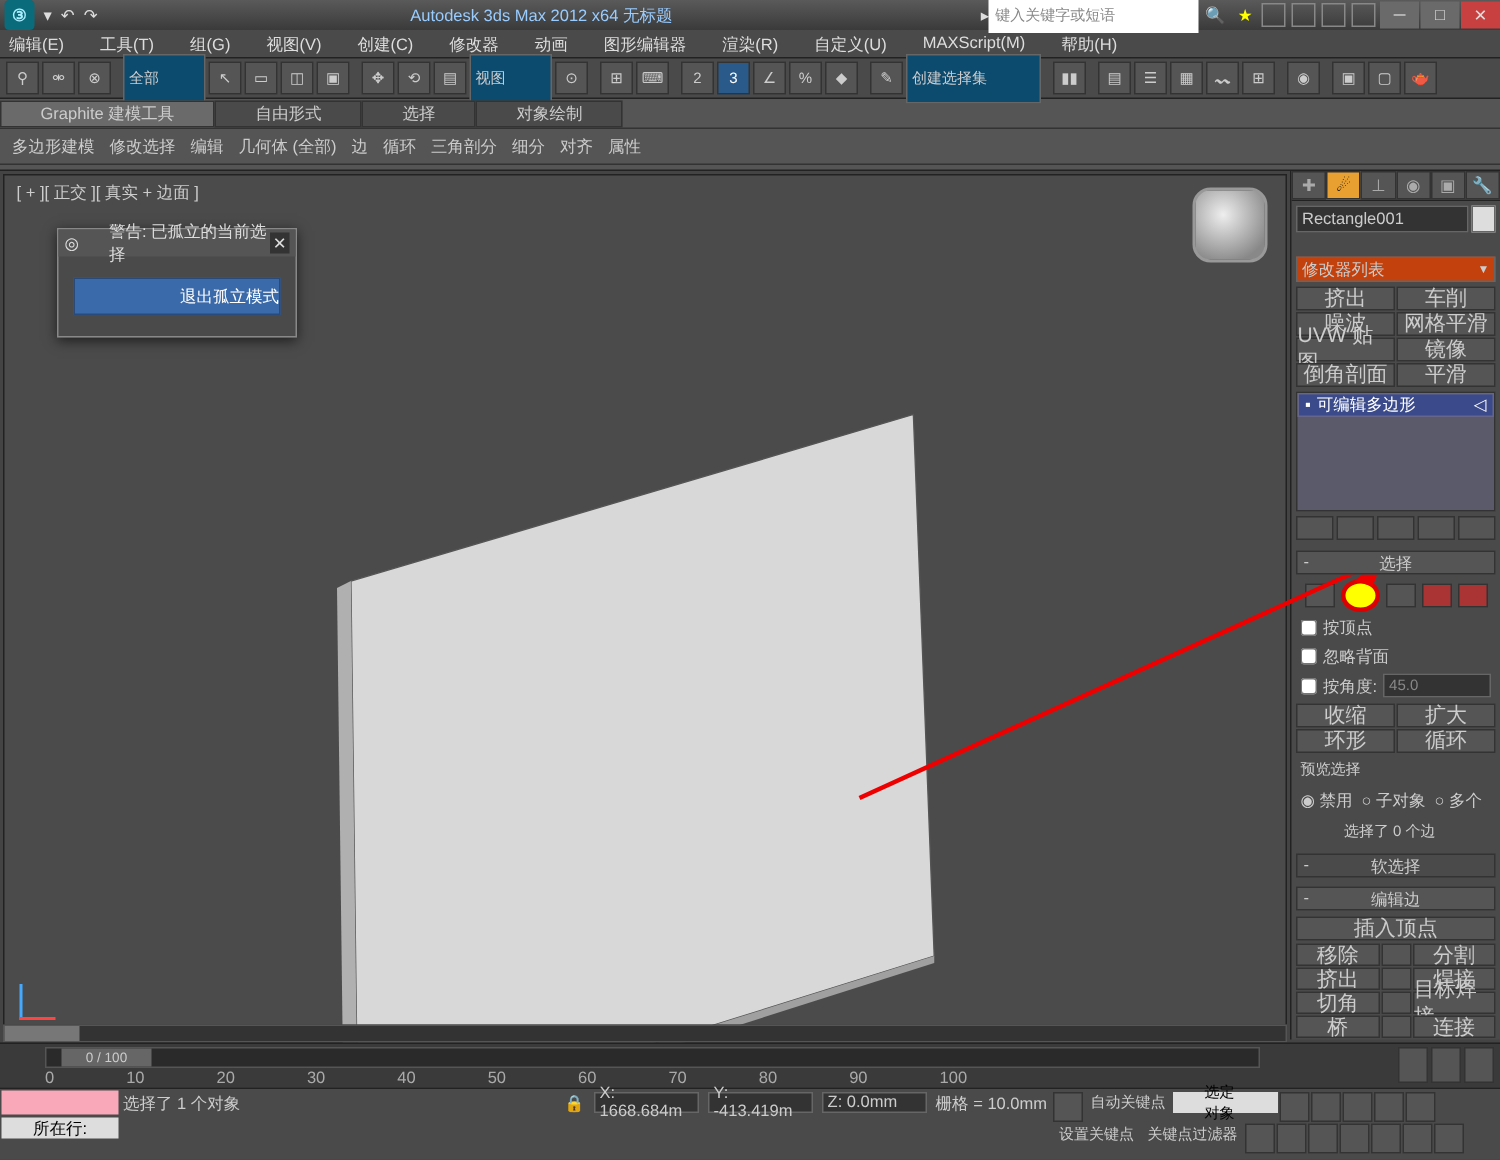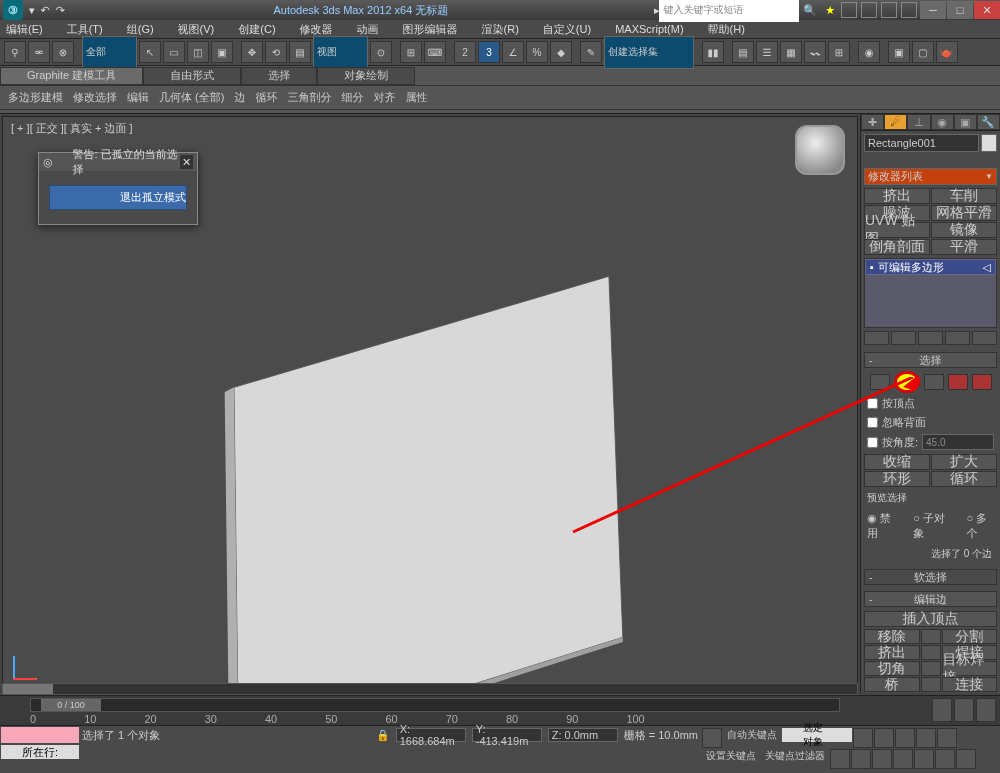--- a/index.html
+++ b/index.html
@@ -57,21 +57,21 @@
 .cmdpanel .rollhdr{height:16px;background:#555;border:1px solid #333;margin:4px 3px 2px;display:flex;align-items:center;justify-content:center;color:#ccc;position:relative;}
 .cmdpanel .rollhdr::before{content:"-";position:absolute;left:4px;}
 .cmdpanel .selrow{height:20px;display:flex;align-items:center;justify-content:center;gap:4px;margin:2px 3px;}
 .cmdpanel .selicon{width:20px;height:16px;background:#555;border:1px solid #333;}
 .cmdpanel .selicon.hl{background:#ff0;border:3px solid #d00;border-radius:50%;width:26px;height:22px;}
 .cmdpanel .selicon.red{background:#a33;}
 .cmdpanel .chk{display:flex;align-items:center;gap:4px;margin:2px 6px;color:#ccc;font-size:10px;}
 .cmdpanel .chk input{width:11px;height:11px;}
 .cmdpanel .spin{height:16px;background:#333;border:1px solid #666;color:#888;flex:1;padding:0 3px;display:flex;align-items:center;font-size:10px;}
 .cmdpanel .txt{text-align:center;color:#ccc;margin:4px 0;font-size:10px;}
-.cmdpanel .radio{display:flex;gap:16px;margin:2px 6px;font-size:10px;}
+.cmdpanel .radio{display:flex;gap:6px;margin:2px 6px;font-size:10px;}
 .cmdpanel .tricol{display:grid;grid-template-columns:1fr 20px 1fr;gap:1px;margin:0 3px 1px;}
 .cmdpanel .tricol .s{background:#555;border:1px solid #333;height:15px;}
 .hscroll{position:absolute;bottom:78px;left:2px;right:142px;height:12px;background:#333;border:1px solid #555;}
 .hscroll .thumb{width:50px;height:10px;background:#777;}
 .timeline{position:absolute;bottom:48px;left:0;right:0;height:30px;background:#3a3a3a;border-top:1px solid #222;}
 .timeline .slider{height:14px;background:#2a2a2a;border:1px solid #555;margin:2px 160px 0 30px;position:relative;}
 .timeline .slider .sthumb{position:absolute;left:10px;width:60px;height:12px;background:#666;display:flex;align-items:center;justify-content:center;font-size:9px;}
 .timeline .ruler{height:14px;background:#3a3a3a;display:flex;align-items:center;padding:0 30px;color:#aaa;font-size:9px;}
 .timeline .ruler span{margin-right:48px;}
 .timeline .rt{position:absolute;right:4px;top:2px;display:flex;gap:2px;}
@@ -283,21 +283,21 @@
       <div class="gbtn">扩大</div>
       <div class="gbtn">环形</div>
       <div class="gbtn">循环</div>
     </div>
     <div class="txt" style="text-align:left;margin-left:6px">预览选择</div>
     <div class="radio">
       <label>◉ <span>禁用</span></label>
       <label>○ <span>子对象</span></label>
       <label>○ <span>多个</span></label>
     </div>
-    <div class="txt" style="text-align:right;margin-right:8px">选择了 0 个边</div>
+    <div class="txt" style="margin-right:8px">选择了 0 个边</div>
 
     <div class="rollhdr" style="background:#4a4a4a">软选择</div>
     <div class="rollhdr">编辑边</div>
     <div class="gbtn" style="margin:2px 3px">插入顶点</div>
     <div class="tricol">
         <div class="s gbtn">移除</div>
         <div class="s"></div>
         <div class="s gbtn">分割</div>
       </div>
     <div class="tricol">

